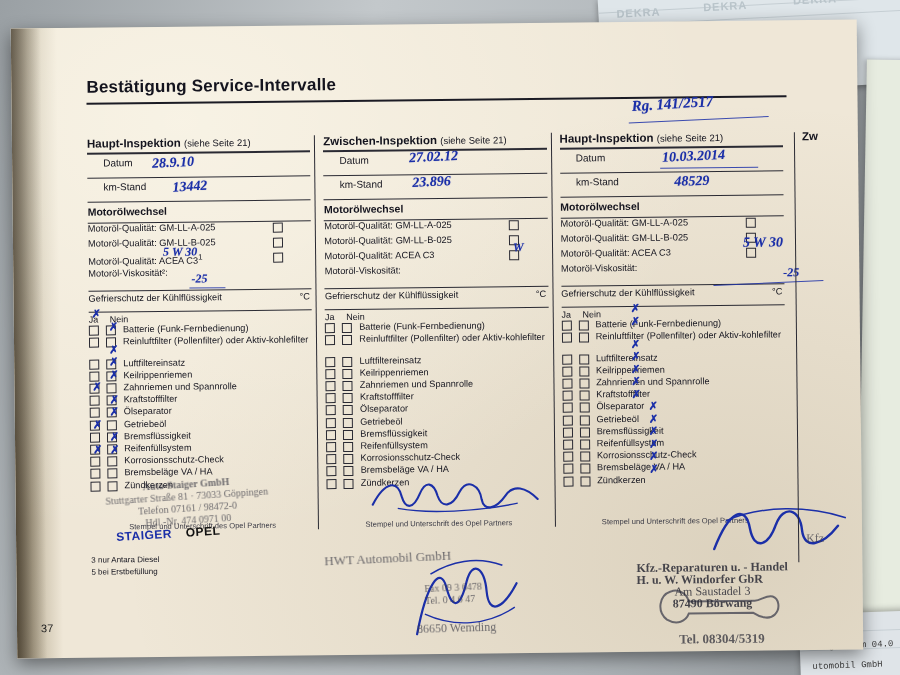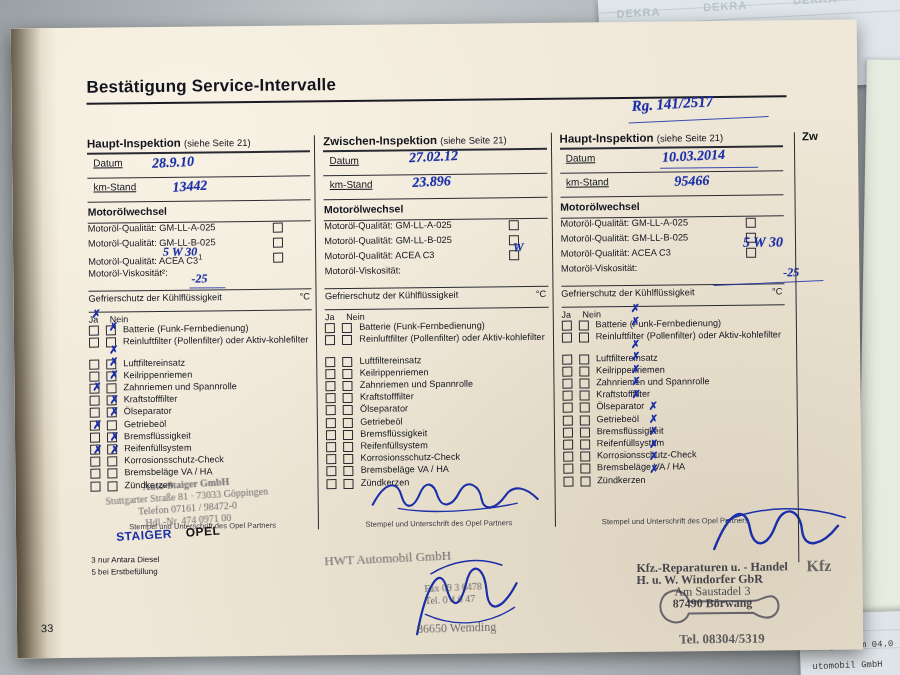--- a/index.html
+++ b/index.html
@@ -63,21 +63,21 @@
 
   
   .cols{position:absolute;left:75px;top:110px;width:700px;display:flex;}
   .col{width:233px;position:relative;padding-right:4px;}
   .col + .col{border-left:1px solid #2a2a33;padding-left:8px;}
   .col-head{font-size:11.5px;font-weight:bold;color:#14141e;}
   .col-head .sub{font-weight:normal;font-size:9.5px;}
   .rule{height:1px;background:#2a2a33;margin:3px 0 0 0;}
   .rule.thick{height:1.5px;}
   .fieldrow{font-size:10px;color:#14141e;padding:3px 0 2px 0;position:relative;height:15px;}
-  .fieldrow .lab{position:absolute;left:6px;top:3px;text-decoration:underline;}
+  .fieldrow .lab{position:absolute;left:16px;top:3px;}
   .sect{font-size:10.5px;font-weight:bold;color:#14141e;padding:3px 0 2px;}
   .oil{font-size:9.3px;color:#14141e;padding:1.5px 0;position:relative;height:12px;}
   .oil .lab{position:absolute;left:0;top:0;}
   .box{
     position:absolute;width:8px;height:8px;border:1px solid #2a2a33;background:transparent;top:1px;
   }
   .frost{font-size:9.3px;color:#14141e;padding:2px 0 1px;position:relative;height:14px;}
   .janein{font-size:9px;color:#14141e;padding-top:2px;}
   .chkrow{position:relative;height:12.2px;font-size:9.2px;color:#14141e;}
   .chkrow .txt{position:absolute;left:34px;top:0;line-height:11px;}
@@ -486,21 +486,21 @@
             <span class="b2"></span>
             <span class="txt">Zündkerzen</span>
           </div>
       </div>
       <div class="stamp-cap" style="margin-top:30px;">Stempel und Unterschrift des Opel Partners</div>
     </div>
   </div>
 
   <div class="fn" style="left:75px;top:528px;">3  nur Antara Diesel</div>
   <div class="fn" style="left:75px;top:540px;">5  bei Erstbefüllung</div>
-  <div class="pageno">33</div>
+  <div class="pageno">37</div>
 
   <div class="hw md" style="left:140px;top:128px;transform:rotate(-2deg);">28.9.10</div>
   <div class="hw md" style="left:160px;top:152px;transform:rotate(-3deg);">13442</div>
   <div class="hw sm" style="left:150px;top:218px;">5 W 30</div>
   <div class="hw sm" style="left:178px;top:245px;">-25</div>
   <div class="underline-blue" style="left:176px;top:261px;width:36px;"></div>
 
   <div class="x-mark" style="left:78px;top:282px;">✗</div>
   <div class="x-mark" style="left:95px;top:295px;">✗</div>
   <div class="x-mark" style="left:95px;top:318px;">✗</div>
@@ -548,21 +548,21 @@
   <div class="stamp blur" style="left:408px;top:558px;transform:rotate(-2deg);">
     <div>Fax 09 3 6478</div>
     <div>Tel. 0 4 6 47</div>
   </div>
   <div class="stamp blur" style="left:400px;top:598px;transform:rotate(-1deg);font-size:12px;">
     <div>86650 Wemding</div>
   </div>
 
   <div class="hw md" style="left:650px;top:127px;transform:rotate(-2deg);">10.03.2014</div>
   <div class="underline-blue" style="left:648px;top:146px;width:98px;"></div>
-  <div class="hw md" style="left:662px;top:152px;transform:rotate(-1deg);">95466</div>
+  <div class="hw md" style="left:662px;top:152px;transform:rotate(-1deg);">48529</div>
   <div class="hw md" style="left:730px;top:214px;">5 W 30</div>
   <div class="hw sm" style="left:770px;top:245px;">-25</div>
   <div class="underline-blue" style="left:700px;top:262px;width:110px;transform:rotate(-2deg);"></div>
 
   <div class="x-mark" style="left:617px;top:282px;">✗</div>
   <div class="x-mark" style="left:617px;top:295px;">✗</div>
   <div class="x-mark" style="left:617px;top:318px;">✗</div>
   <div class="x-mark" style="left:617px;top:330px;">✗</div>
   <div class="x-mark" style="left:617px;top:343px;">✗</div>
   <div class="x-mark" style="left:617px;top:355px;">✗</div>
@@ -592,16 +592,16 @@
     <div style="text-align:center;font-weight:bold;">87490 Börwang</div>
   </div>
   <div class="stamp" style="left:662px;top:612px;font-size:13px;font-weight:bold;color:#2b2b36;">
     <span>Tel. 08304/5319</span>
   </div>
 
   <div class="col-head" style="position:absolute;left:790px;top:110px;font-size:11.5px;font-weight:bold;">
     <span>Zw</span>
   </div>
   <div style="position:absolute;left:782px;top:112px;width:1px;height:430px;background:#2a2a33;"></div>
-  <div class="stamp" style="left:790px;top:540px;font-size:16px;font-weight:bold;">
+  <div class="stamp" style="left:790px;top:512px;font-size:12px;">
     <span>Kfz</span>
   </div>
 </div>
 
 </body></html>

